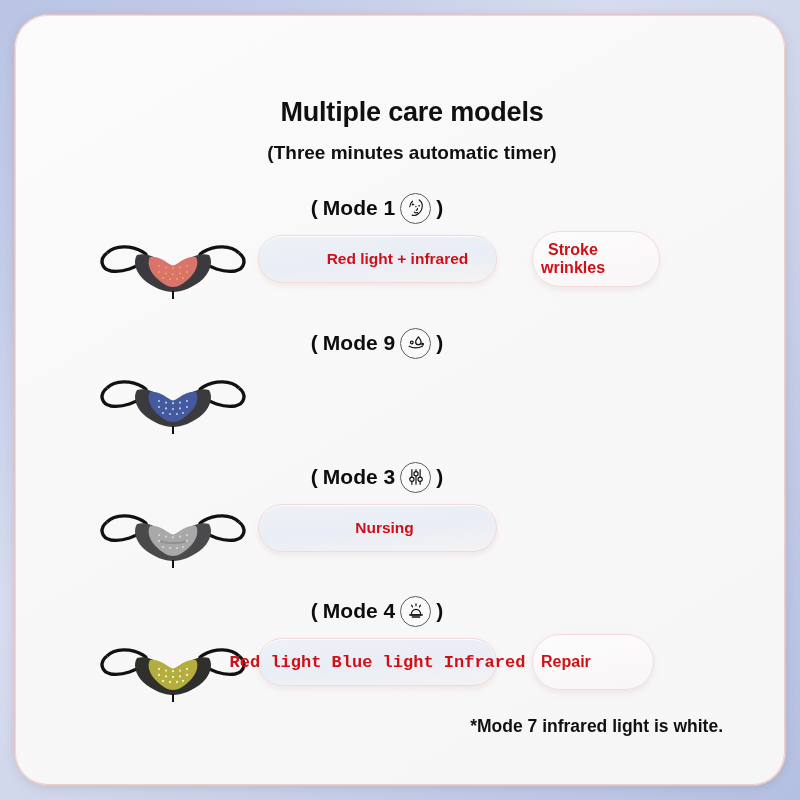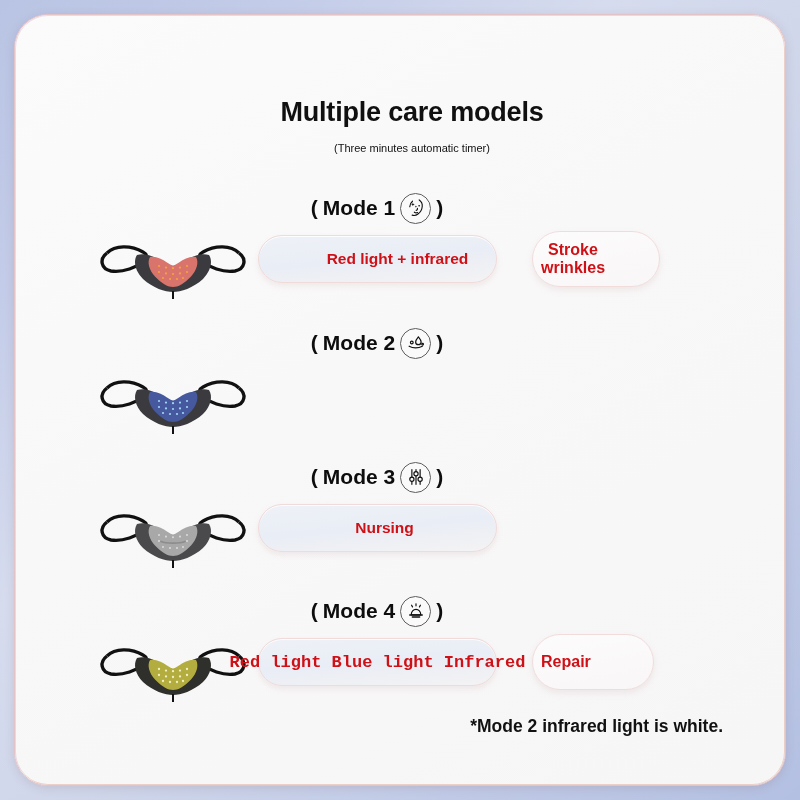--- a/index.html
+++ b/index.html
@@ -41,22 +41,22 @@
   
   #header { position: absolute; top: 50px; left: 12px; width: 100%; text-align: center; margin-top: 32px; }
   #title {
     font-size: 27px;
     font-weight: bold;
     color: #101010;
     letter-spacing: -0.2px;
   }
   #subtitle {
     margin-top: 14px;
-    font-size: 11px;
-    font-weight: normal;
+    font-size: 19px;
+    font-weight: bold;
     color: #101010;
   }
 
   
   .mode-row { position: absolute; left: 0; width: 100%; height: 132px; }
   #row-0 { top: 172px; }
   #row-1 { top: 307px; }
   #row-2 { top: 441px; }
   #row-3 { top: 575px; }
 
@@ -232,21 +232,21 @@
 
     <div class="badge" id="badge-0">
       <span class="badge-label">Stroke
 wrinkles</span>
     </div>
   </div>
 
   <div class="mode-row" id="row-1">
     <div class="mode-caption">
       <span class="paren">(</span>
-      <span class="mode-text">Mode 2</span>
+      <span class="mode-text">Mode 9</span>
       <span class="mode-icon">
         <svg viewBox="0 0 24 24" width="22" height="22">
           <g fill="none" stroke="#111" stroke-width="1.3" stroke-linecap="round" stroke-linejoin="round">
             <path d="M14.6 5.2c1.9 2.3 3 4 3 5.6a3 3 0 1 1-6 0c0-1.6 1.1-3.3 3-5.6z"></path>
             <path d="M4.5 15.5c2.2 1.3 4.6 1.9 7.1 1.9 2.6 0 5-.6 7.3-1.9"></path>
             <circle cx="7.4" cy="11.5" r="1.5"></circle>
             <circle cx="19.2" cy="13.4" r="0.9"></circle>
           </g>
         </svg>
       </span>
@@ -402,15 +402,15 @@
 
     <div class="pill" id="pill-3">
       <span class="pill-label">Red light Blue light Infrared</span>
     </div>
 
     <div class="badge" id="badge-3">
       <span class="badge-label">Repair</span>
     </div>
   </div>
 
-  <div id="footnote">*Mode 2 infrared light is white.</div>
+  <div id="footnote">*Mode 7 infrared light is white.</div>
 
 </div>
 
 </body></html>

